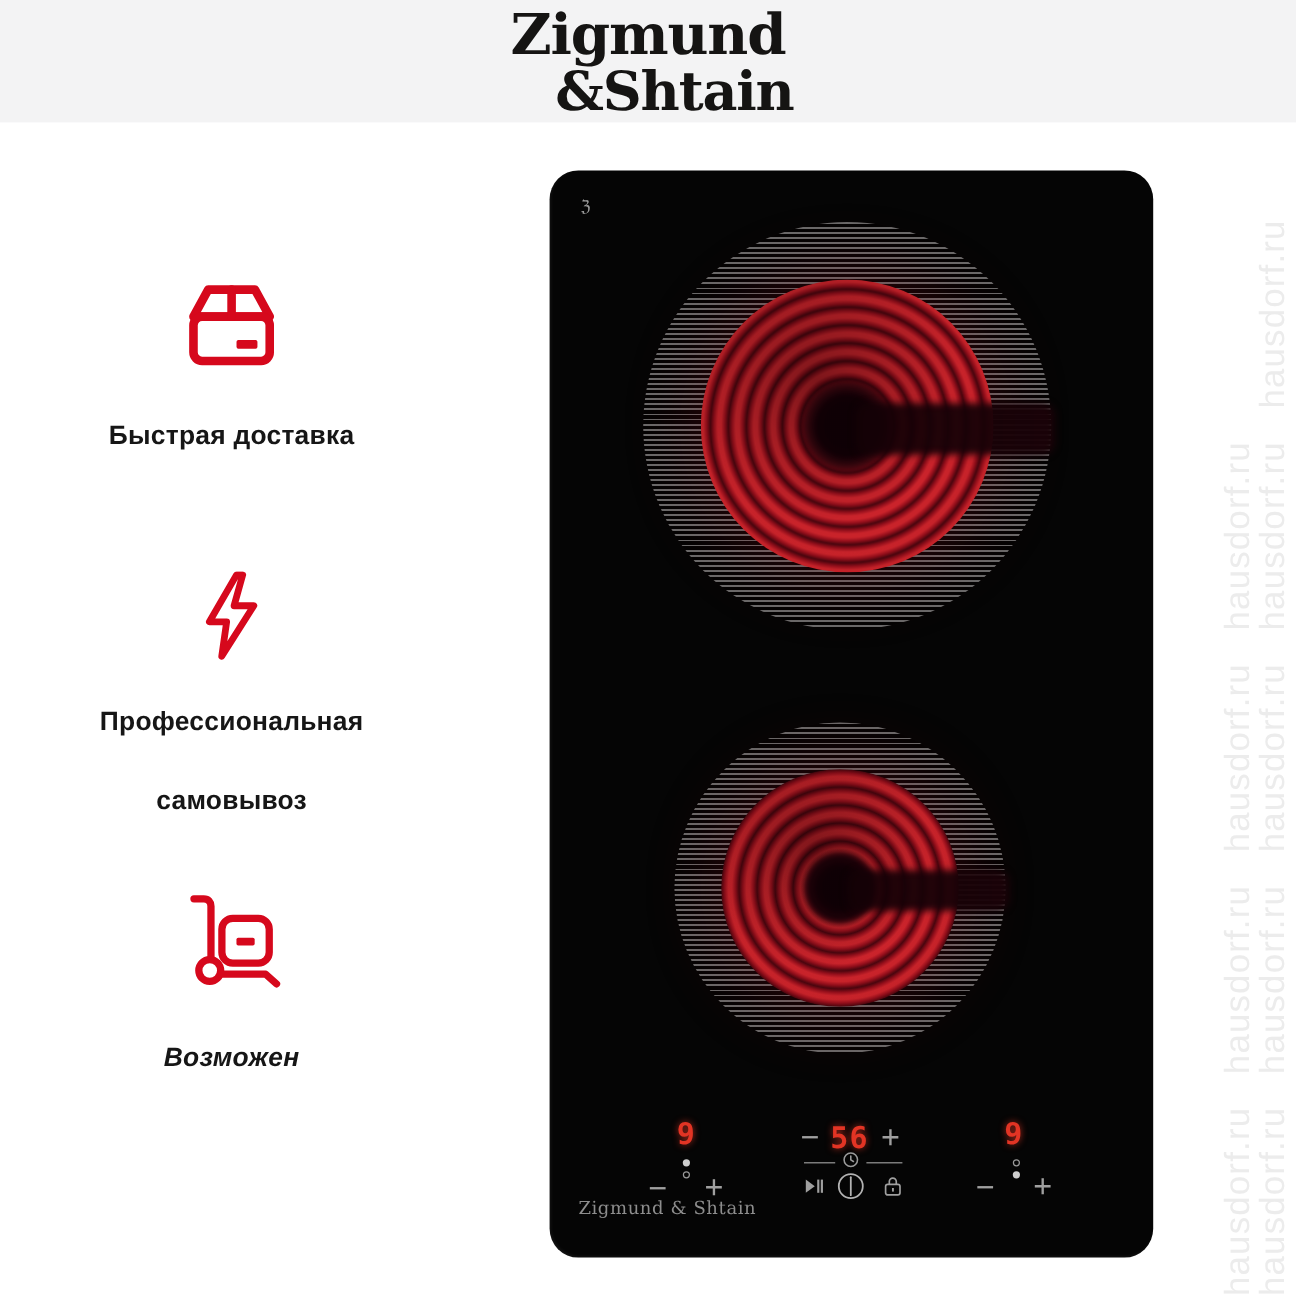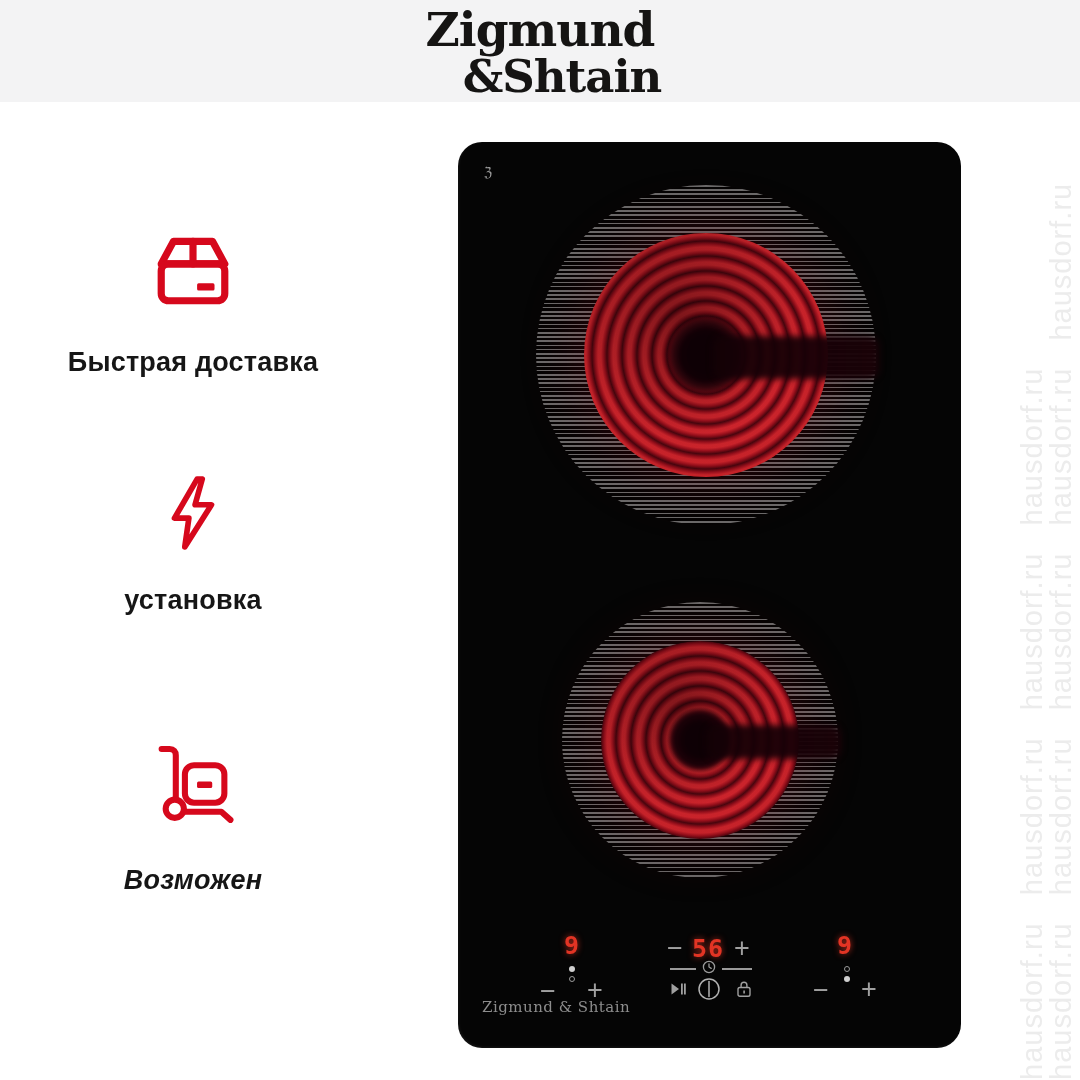--- a/index.html
+++ b/index.html
@@ -24,21 +24,21 @@
     position:absolute;writing-mode:vertical-rl;transform:rotate(180deg);
     color:#ececec;font-size:29px;letter-spacing:1px;overflow:hidden;
     white-space:nowrap;user-select:none;
   }
   .wm-outer{right:2px;top:128px;height:952px;}
   .wm-inner{right:31px;top:284px;height:796px;}
   
   .feature{position:absolute;left:0;width:386px;text-align:center;}
   .f1{top:230px;} .f2{top:476px;} .f3{top:744px;}
   .feature .cap{
-    font-size:27px;font-weight:700;color:#161616;line-height:40px;
+    font-size:22px;font-weight:700;color:#161616;line-height:40px;
     letter-spacing:.2px;
     text-align:center;
   }
   .f1 .cap{margin-top:30px;} .f2 .cap{margin-top:26px;} .f3 .cap{margin-top:26px;font-style:italic;}
   .fi{display:inline-block;vertical-align:top;}
   
   .cooktop{
     position:absolute;left:458px;top:142px;width:503px;height:906px;
     background:#050505;border-radius:24px;
     box-shadow:inset 1px -1px 3px rgba(255,255,255,.07);
@@ -121,21 +121,22 @@
   <div class="cap">Быстрая доставка</div>
   <div class="cap"></div>
 </div>
 
 <div class="feature f2">
   <span class="fi">
     <svg width="50" height="74" viewBox="0 0 48 72">
       <path d="M28 3 L6 41 H20 L16 69 L42 28 H26 L33 3 Z" fill="none" stroke="#d6081c" stroke-width="5.5" stroke-linejoin="round" stroke-linecap="round"></path>
     </svg>
   </span>
-  <div class="cap">установка</div>
+  <div class="cap">Профессиональная</div>
+  <div class="cap">самовывоз</div>
 </div>
 
 <div class="feature f3">
   <span class="fi">
     <svg width="92" height="86" viewBox="0 0 90 85">
       <g fill="none" stroke="#d6081c" stroke-width="6" stroke-linejoin="round" stroke-linecap="round">
         <path d="M14 5 h8 c4 0 6 2.5 6 6 v43"></path>
         <circle cx="27" cy="64" r="9"></circle>
         <path d="M36 67 h37 l9 8"></path>
         <rect x="37" y="21" width="39" height="37" rx="9"></rect>

